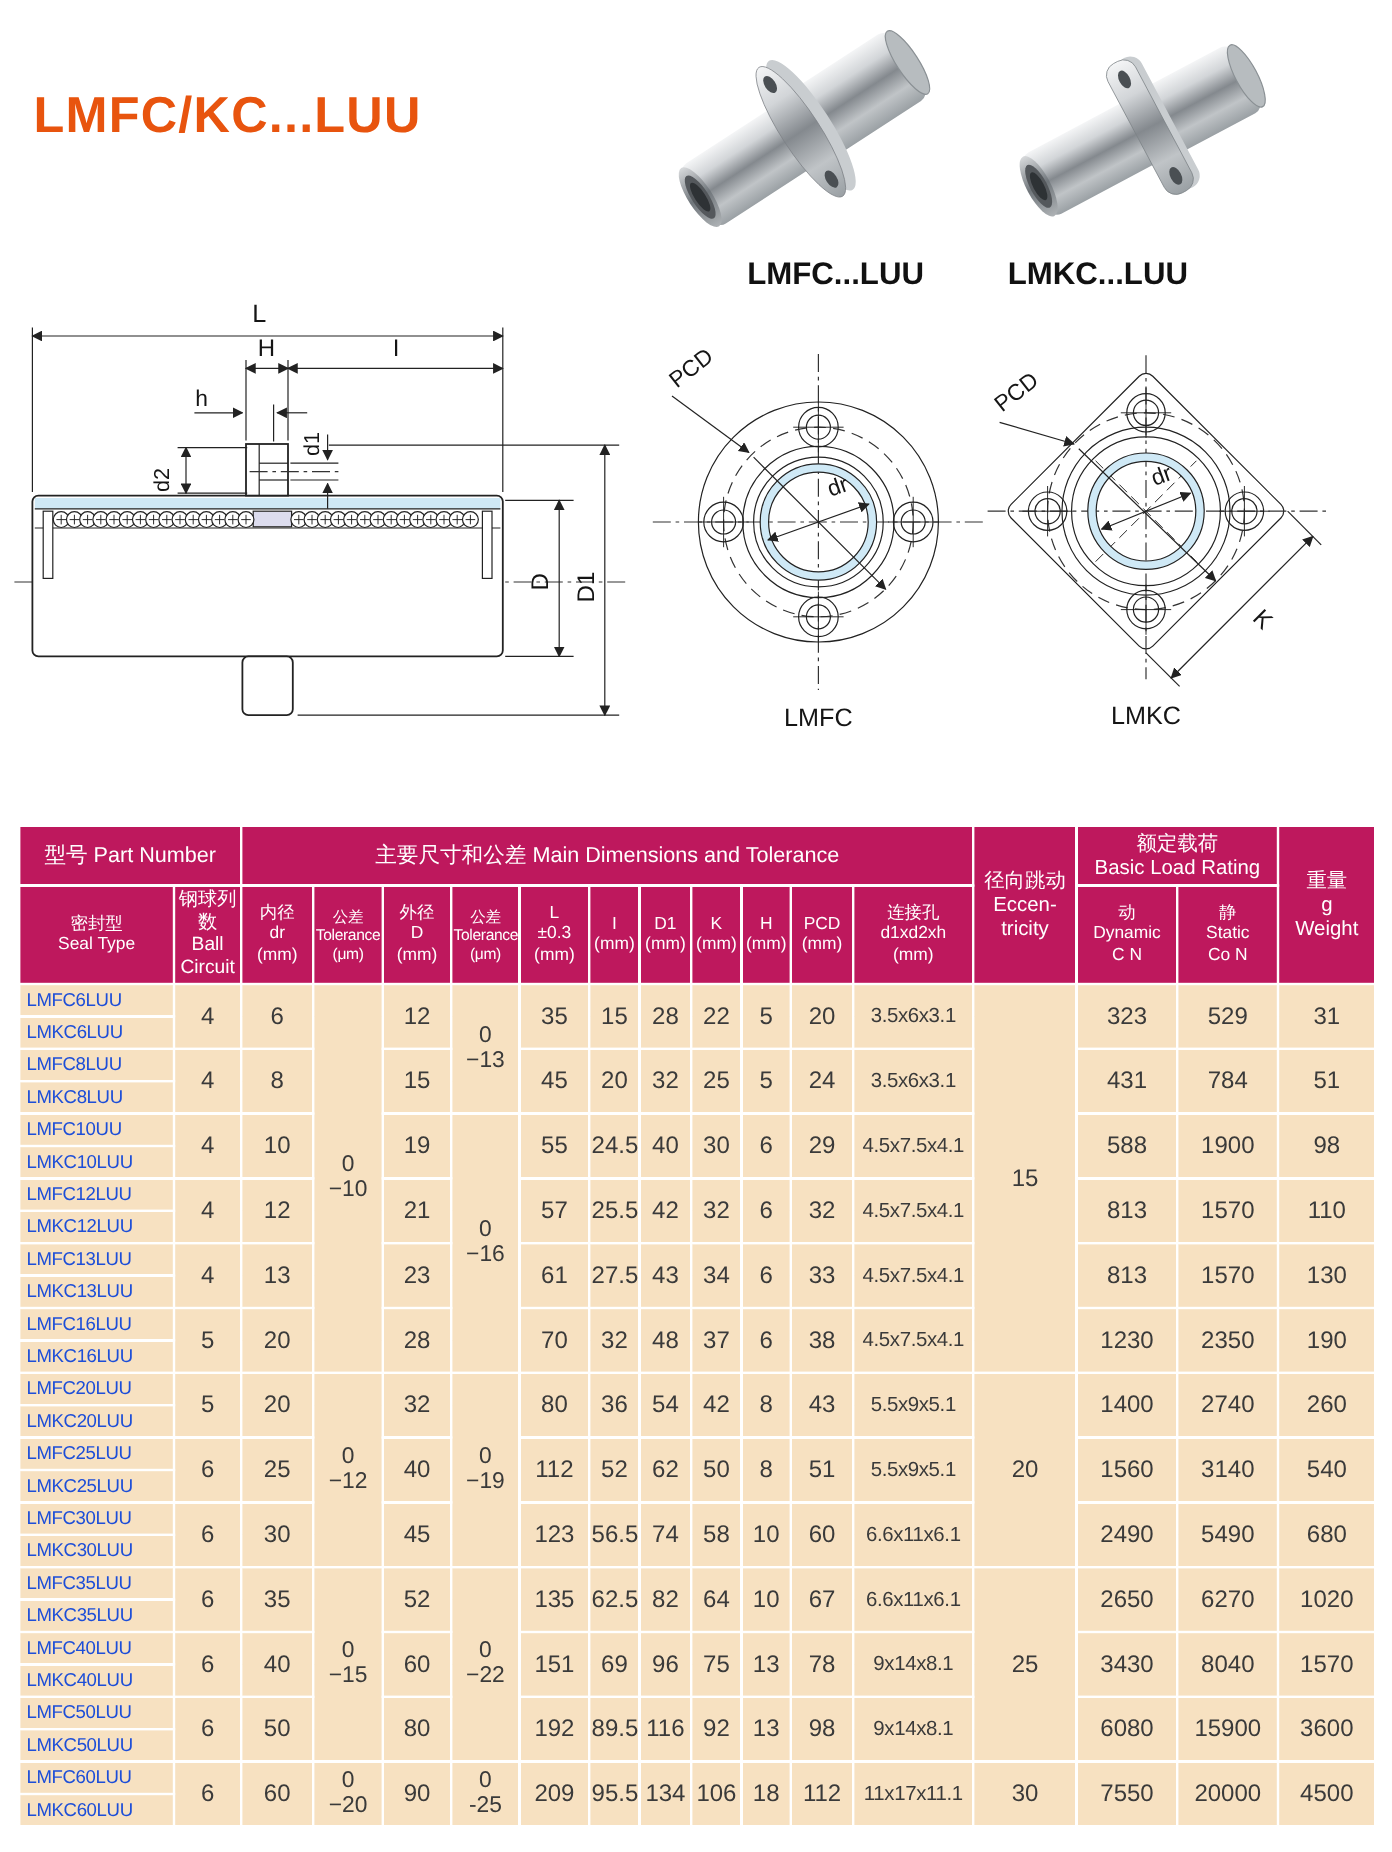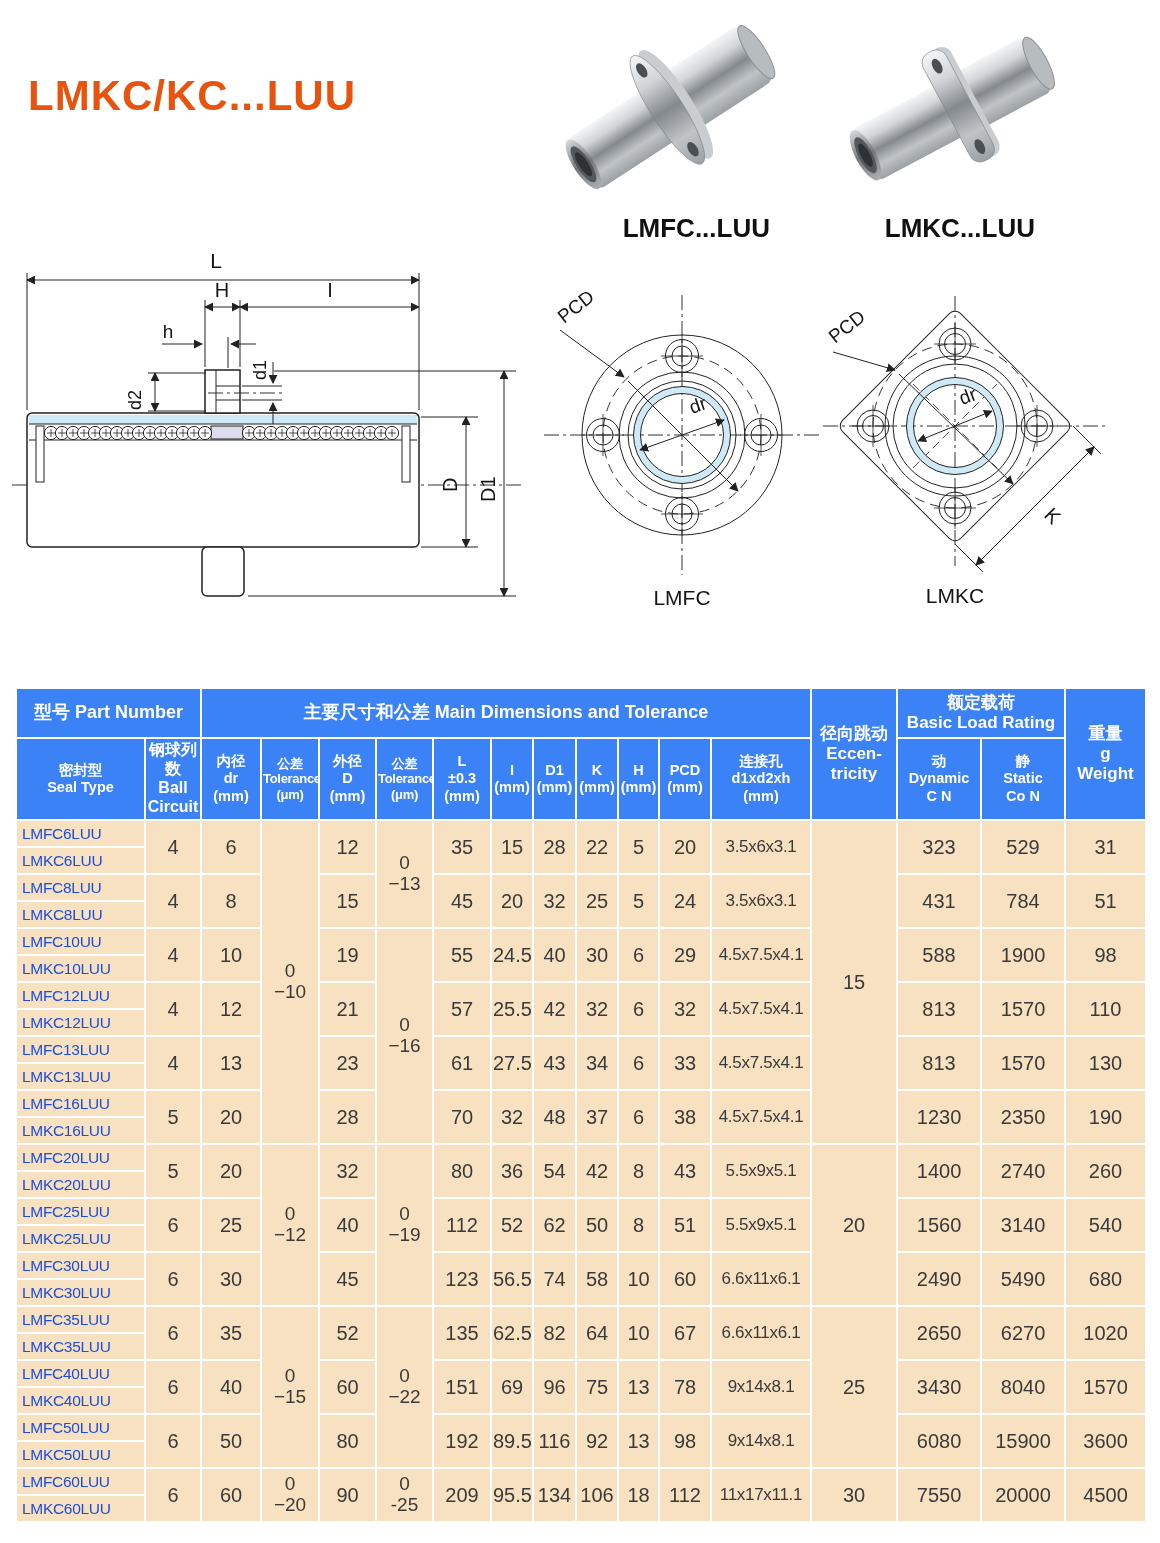--- a/index.html
+++ b/index.html
@@ -15,39 +15,39 @@
   .tl2{stroke:#222;stroke-width:1;}
   .cl{stroke:#333;stroke-width:1;fill:none;stroke-dasharray:15 4 3 4;}
   .dsh{stroke:#333;stroke-width:1;fill:none;stroke-dasharray:10 6;}
   .dim,.ext{stroke:#222;stroke-width:1;fill:none;}
   .ball{fill:#fff;stroke:#222;stroke-width:1;}
   .bx{stroke:#222;stroke-width:.8;}
   
   #tablewrap{left:15px;top:687px;width:1130px;}
   table{border-collapse:collapse;table-layout:fixed;width:1130px;}
   th,td{border:2px solid #fff;overflow:hidden;}
-  th{background:#3b82f6;color:#fff;font-weight:bold;white-space:pre-line;
+  th{background:#be185d;color:#fff;font-weight:normal;white-space:pre-line;
      vertical-align:middle;text-align:center;line-height:1.18;}
   .h1{font-size:18px;height:46px;}
   .h2{font-size:17px;}
   .h3{font-size:14.5px;height:78px;}
   .tolh{font-size:13px;letter-spacing:-0.3px;}
   tbody td{background:#f7e1c1;color:#3a3a3a;vertical-align:middle;text-align:center;}
   tbody tr{height:27px;}
   td.part{text-align:left;padding-left:5px;font-size:15.5px;letter-spacing:-0.3px;color:#1d4ed8;}
   td.num{font-size:20px;}
   td.holes{font-size:17px;letter-spacing:-0.3px;}
   td.tol{white-space:pre-line;line-height:1.08;font-size:19px;}
 </style>
 </head>
 <body>
 
 <div id="page">
 
-  <div id="title" class="abs">LMKC/KC...LUU</div>
+  <div id="title" class="abs">LMFC/KC...LUU</div>
 
   <svg class="abs" style="left:552px;top:12px;" width="225" height="200" viewBox="0 0 225 200">
     <defs>
       <linearGradient id="met1" x1="0" y1="0" x2="0" y2="1">
         <stop offset="0" stop-color="#f4f5f6"></stop>
           <stop offset=".25" stop-color="#d2d5d8"></stop>
         <stop offset=".5" stop-color="#84898e"></stop>
           <stop offset=".75" stop-color="#c0c4c7"></stop>
         <stop offset="1" stop-color="#9aa0a4"></stop>
       </linearGradient>
@@ -94,21 +94,21 @@
       <ellipse cx="-90" cy="0" rx="7" ry="20" fill="#54585c"></ellipse>
       <ellipse cx="-90" cy="0" rx="4.5" ry="13" fill="#2e3235"></ellipse>
       <rect x="12" y="-61" width="22" height="122" rx="11" fill="#c9cdd0"></rect>
       <rect x="2" y="-61" width="26" height="122" rx="11" fill="url(#met2)" stroke="#7d8286" stroke-width=".6"></rect>
       <ellipse cx="15" cy="-45" rx="4.5" ry="8" fill="#4a4f53"></ellipse>
       <ellipse cx="15" cy="46" rx="4.5" ry="8" fill="#4a4f53"></ellipse>
     </g>
   </svg>
 
   <div class="abs photo-label" style="left:570px;">LMFC...LUU</div>
-  <div class="abs photo-label" style="left:835px;">LMKC...LUU</div>
+  <div class="abs photo-label" style="left:790px;">LMKC...LUU</div>
 
   <svg class="abs" style="left:10px;top:240px;" width="520" height="395" viewBox="0 0 520 395">
     <defs>
       <marker id="mse" viewBox="0 0 10 10" refX="9" refY="5" markerWidth="9" markerHeight="9" orient="auto-start-reverse">
           <path d="M0,0L10,5L0,10z" fill="#222"></path>
         </marker>
       <g id="ball">
           <circle class="ball" cx="0" cy="193" r="6.6"></circle>
         <line class="bx" x1="-4" y1="193" x2="4" y2="193"></line>
         <line class="bx" x1="0" y1="189" x2="0" y2="197"></line>

